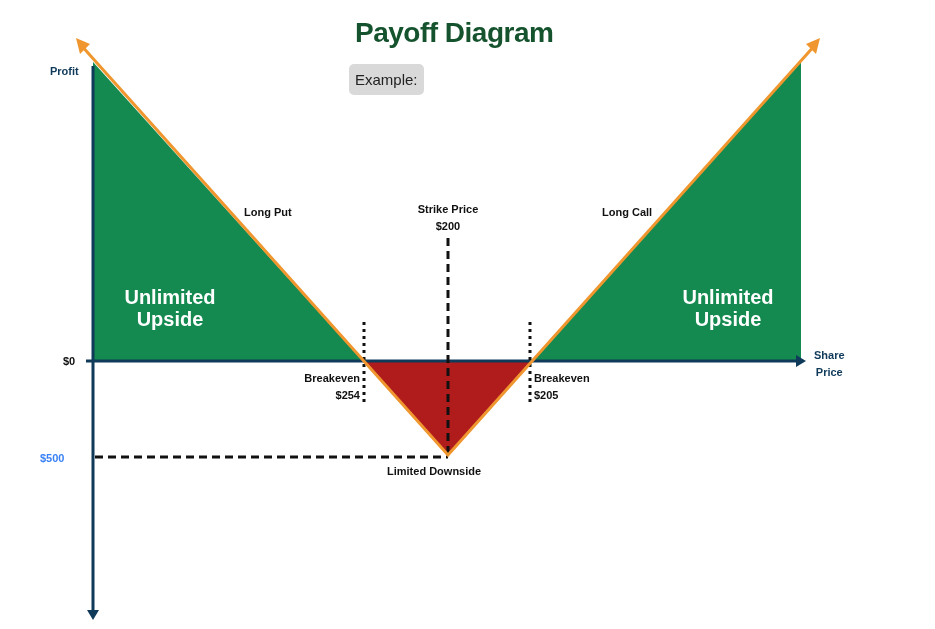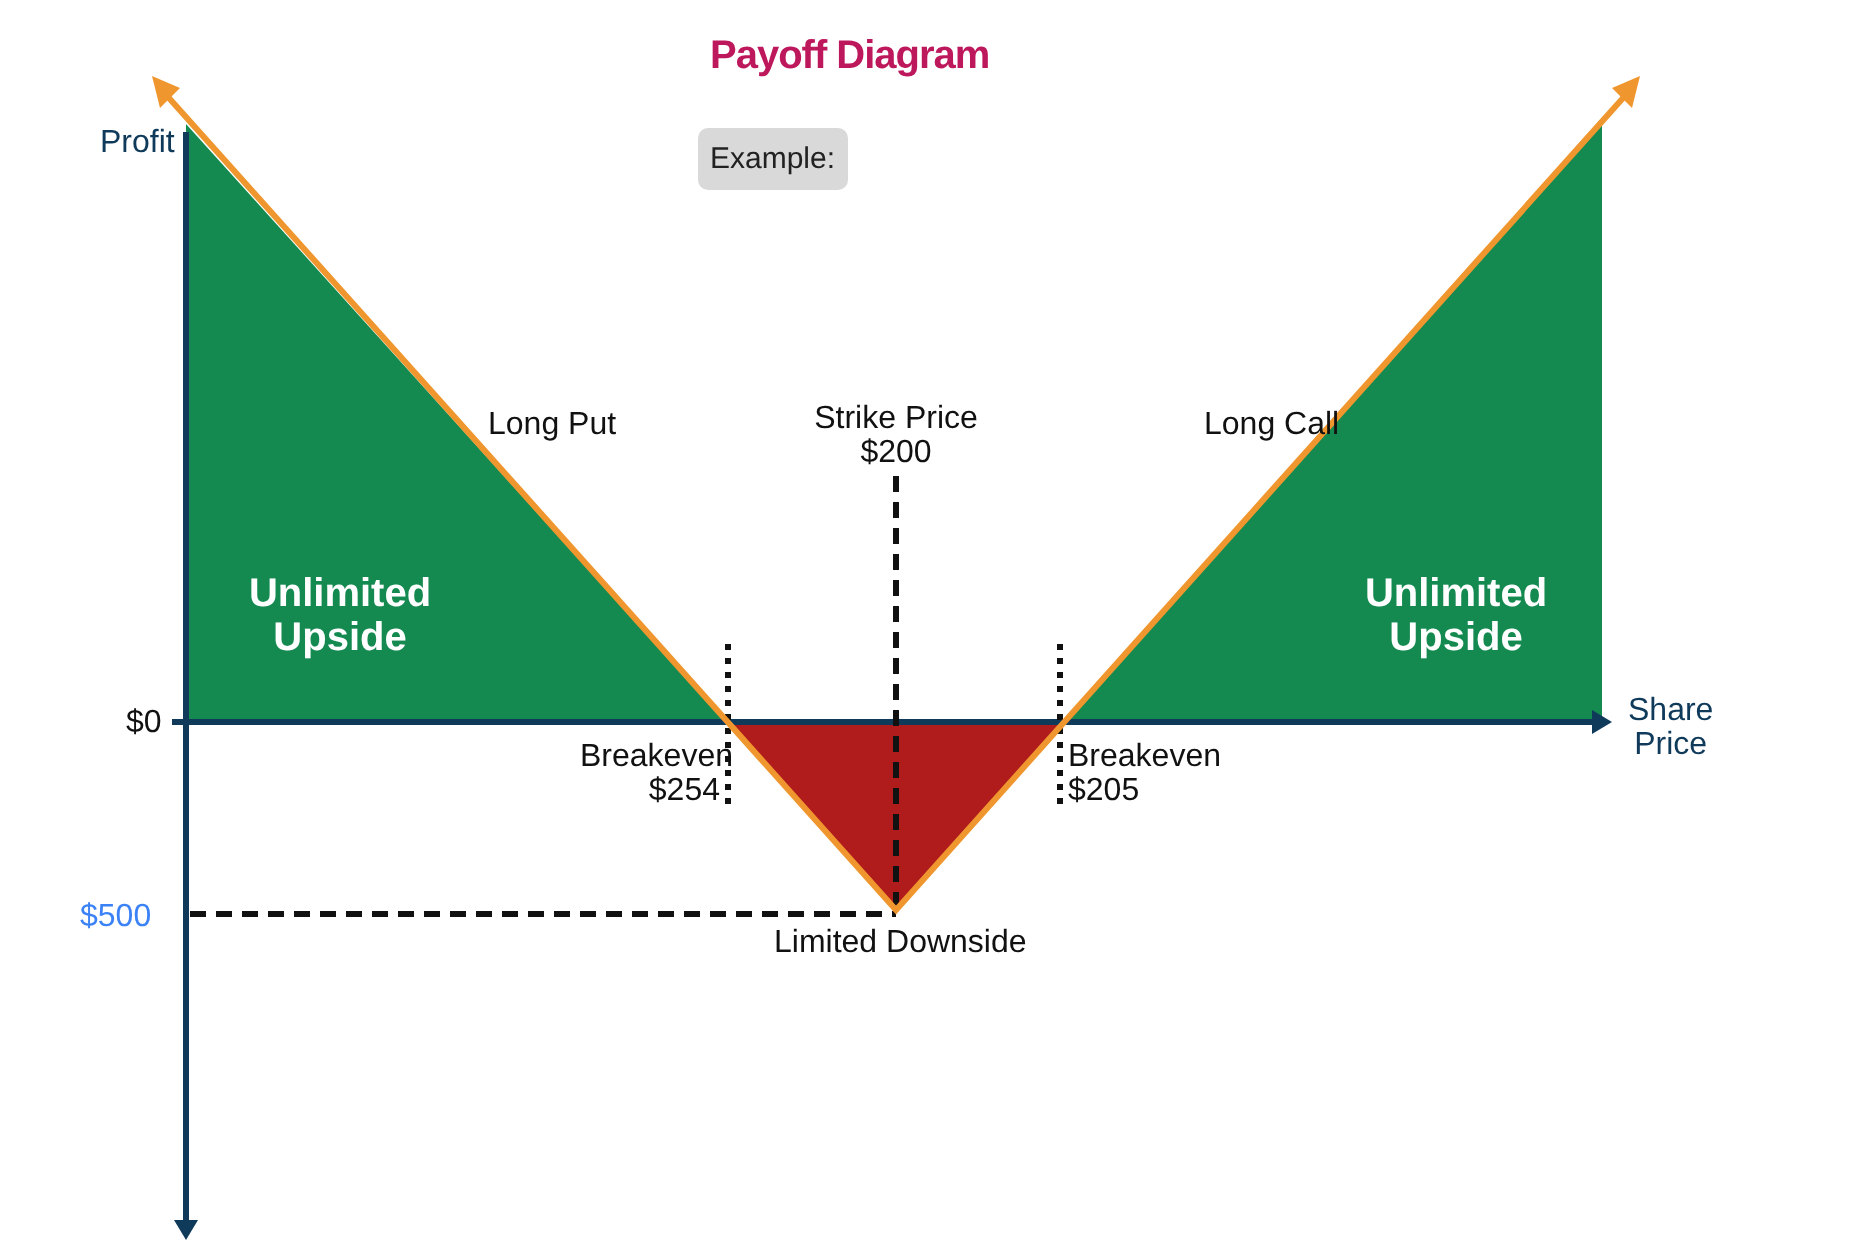--- a/index.html
+++ b/index.html
@@ -1,19 +1,19 @@
 <!DOCTYPE html>
 <html><head>
 <meta charset="utf-8">
 <style>
   html,body{margin:0;padding:0;background:#fff;}
   body{width:935px;height:629px;position:relative;overflow:hidden;font-family:"Liberation Sans",sans-serif;}
   svg{position:absolute;left:0;top:0;}
-  .lbl{position:absolute;font-weight:normal;color:#111;font-size:16px;line-height:17px;white-space:nowrap;}
-  .title{position:absolute;left:355px;top:17px;font-size:20px;font-weight:bold;color:#be185d;letter-spacing:-0.5px;}
+  .lbl{position:absolute;font-weight:bold;color:#111;font-size:11px;line-height:17px;white-space:nowrap;}
+  .title{position:absolute;left:355px;top:17px;font-size:28px;font-weight:bold;color:#14532d;letter-spacing:-0.5px;}
   .ex{position:absolute;left:349px;top:64px;font-size:15px;color:#222;line-height:23px;}
   .ex span{display:inline-block;background:#d9d9d9;padding:4px 6px;border-radius:5px;}
   .big{position:absolute;font-weight:bold;color:#fff;font-size:20px;line-height:22px;text-align:center;}
   .axis{color:#0f3a5a;}
 </style>
 </head>
 <body>
 
 <svg width="935" height="629">
   <polygon points="93,62 93,361 363,361" fill="#148a50"></polygon>

